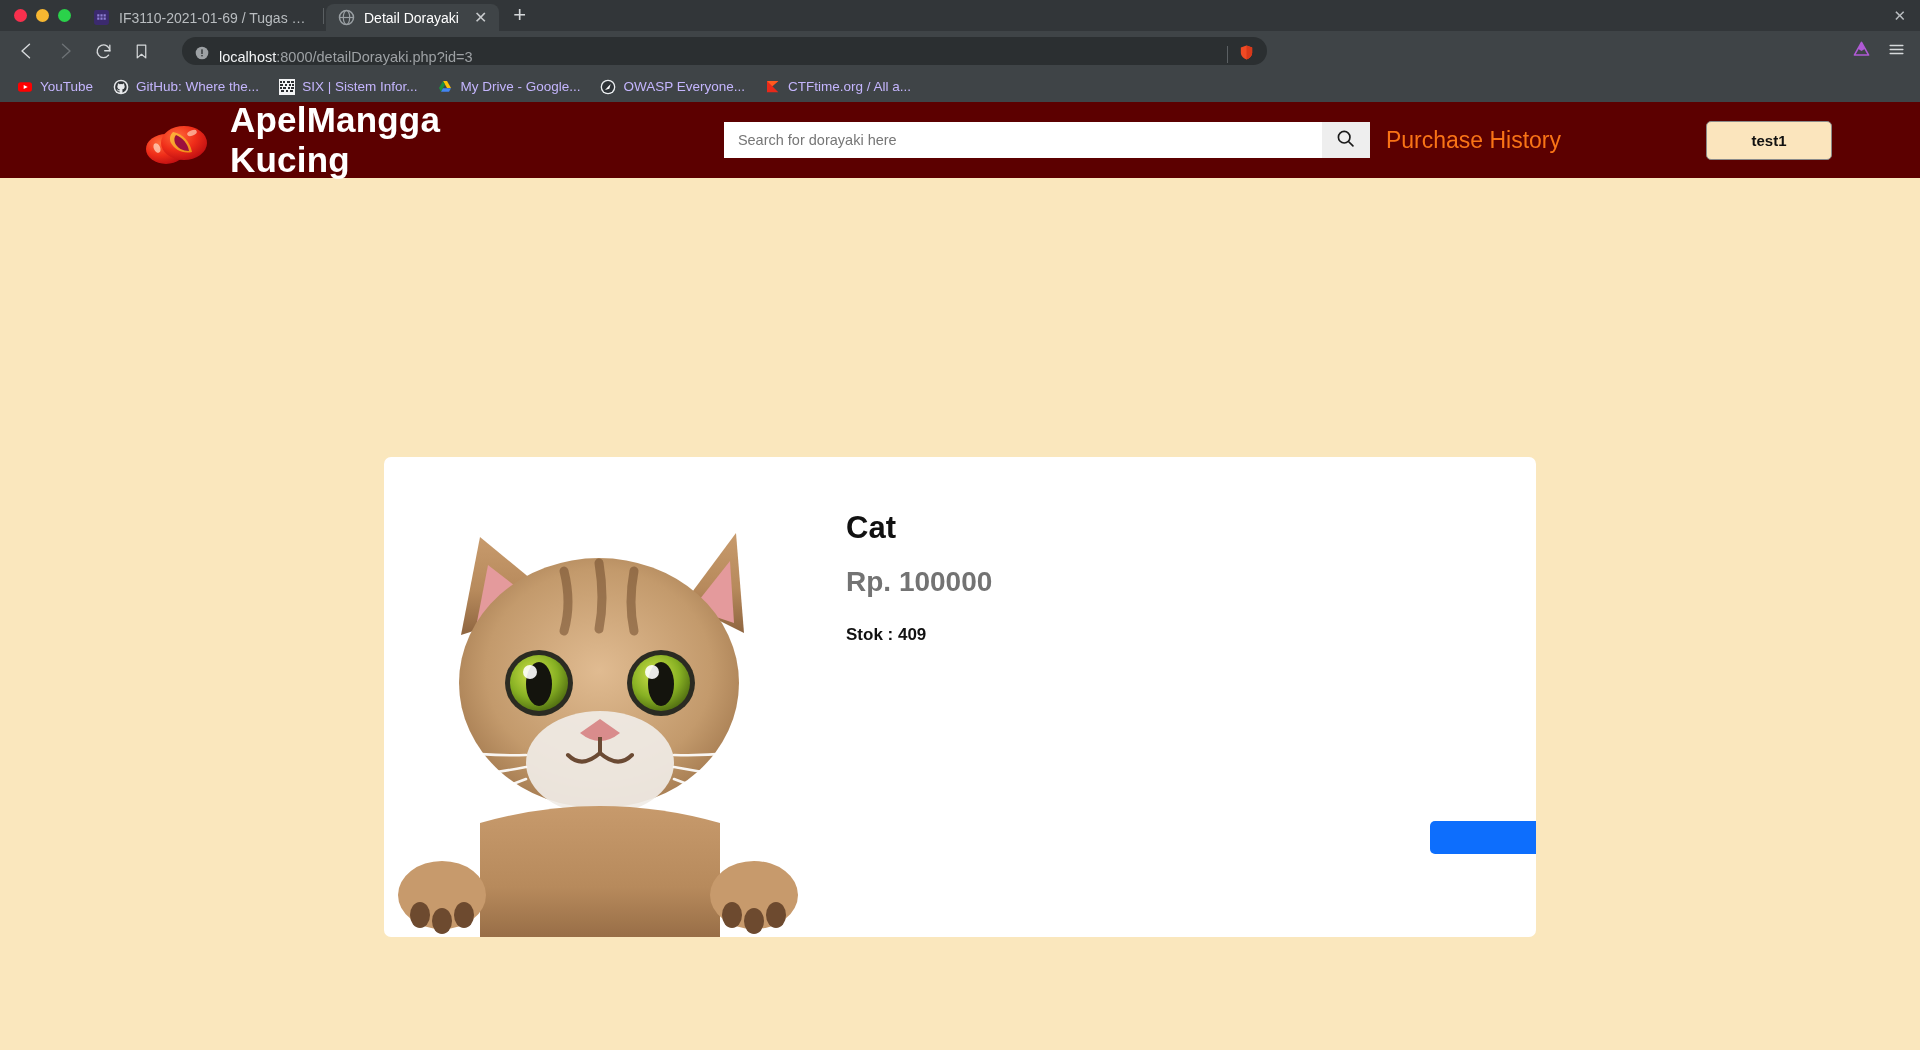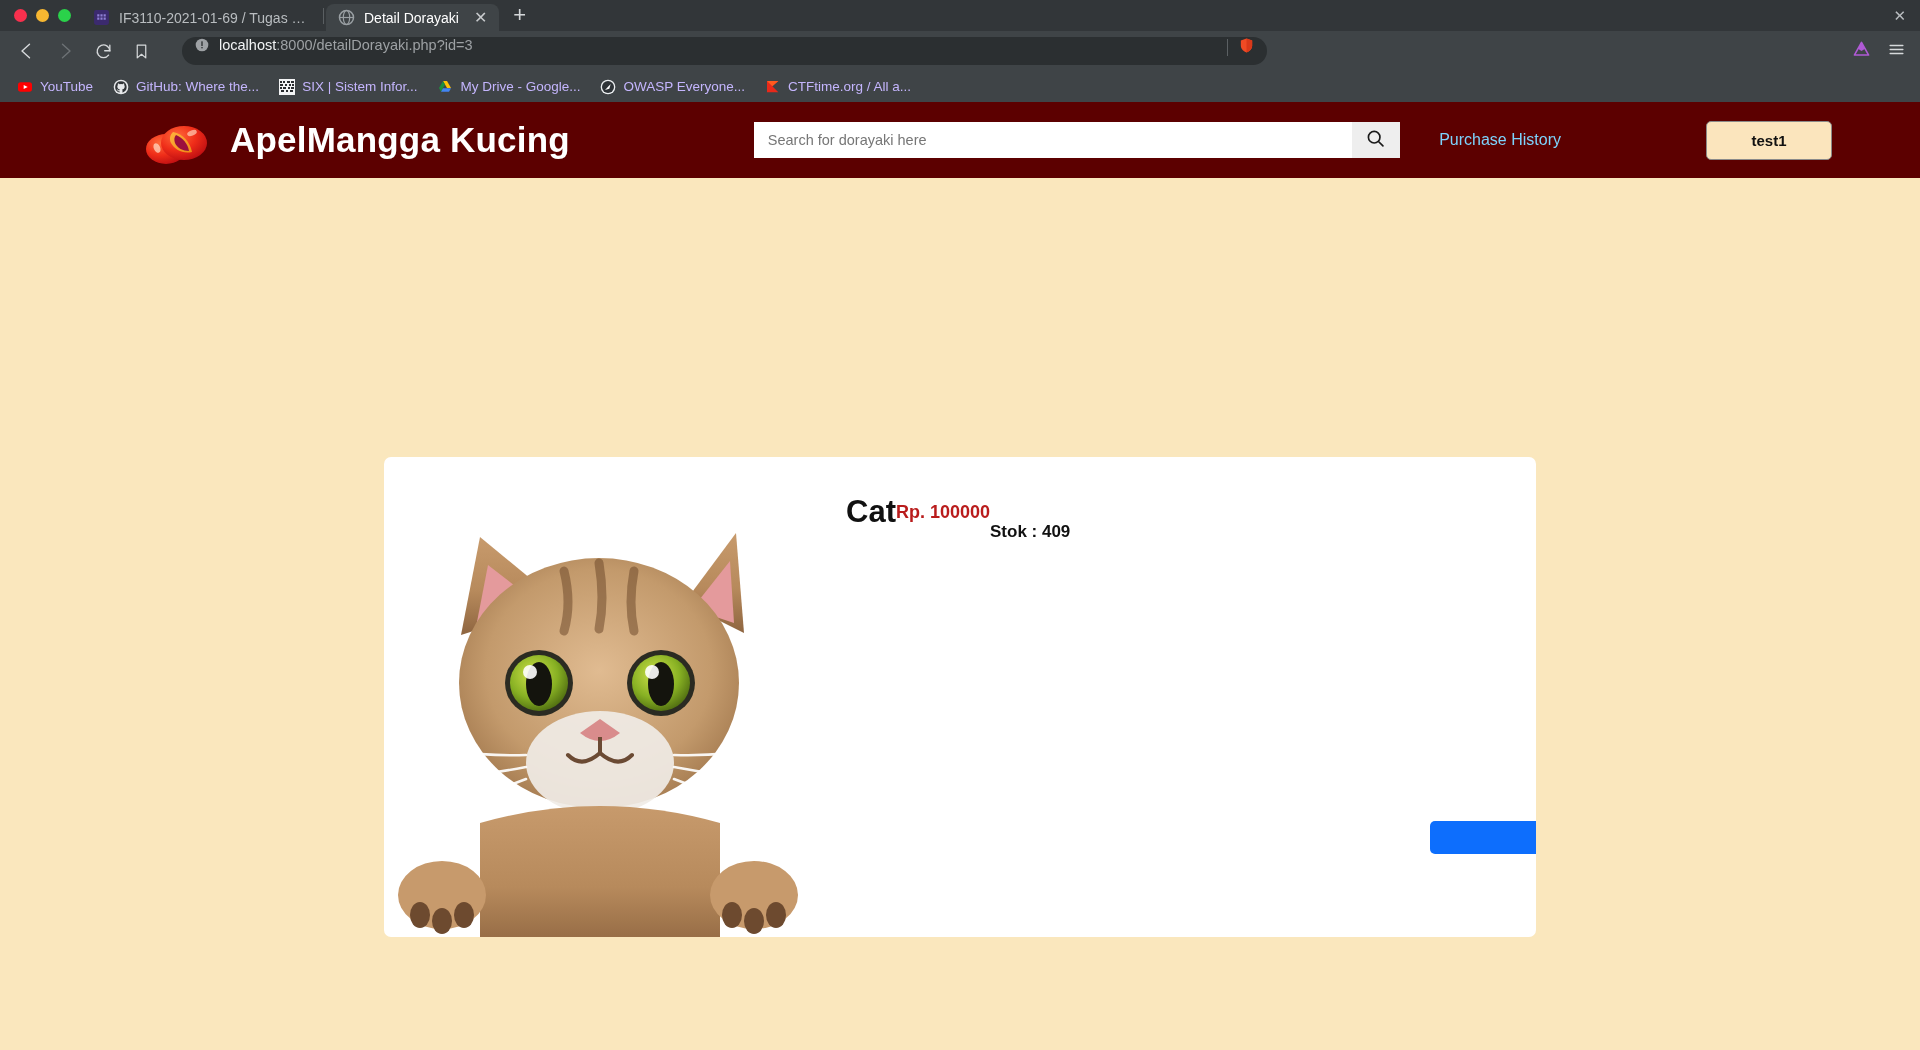--- a/index.html
+++ b/index.html
@@ -42,21 +42,21 @@
   .winclose { position: absolute; right: 14px; top: 7px; color: #b9bdc0; font-size: 15px; }
 
   .navbar {
     height: 40px; background: #3f4447; display: flex; align-items: center;
     padding: 0 14px; gap: 12px; flex: none;
   }
   .navbtn { width: 26px; height: 26px; display: flex; align-items: center; justify-content: center; color: #d6d9db; }
   .navbtn.disabled { color: #6d7275; }
   .addressbar {
     flex: 1; height: 28px; background: #2b2f31; border-radius: 14px;
-    display: flex; align-items: flex-start; padding: 0 12px; gap: 9px;
+    display: flex; align-items: flex-end; padding: 0 12px; gap: 9px;
     margin-left: 14px; margin-right: 0; max-width: 1085px;
   }
   .url { font-size: 14.5px; color: #c8cbcd; white-space: nowrap; }
   .url .host { color: #f2f4f5; }
   .url .dim { color: #9da1a4; }
   .addr-right { margin-left: auto; display: flex; align-items: center; gap: 10px; }
   .addr-sep { width: 1px; height: 17px; background: #5b6063; }
   .right-icons { display: flex; align-items: center; gap: 16px; margin-left: auto; padding-left: 18px; }
 
   .bookmarks {
@@ -83,38 +83,38 @@
     width: 598px; height: 36px; border: none; outline: none; background: #fff;
     font-size: 14.5px; color: #111; padding: 0 14px; font-family: "Liberation Sans", sans-serif;
   }
   .searchinput::placeholder { color: #767676; }
   .searchbtn {
     width: 48px; height: 36px; background: #eeeeee; border: none; cursor: pointer;
     display: flex; align-items: center; justify-content: center;
   }
 
   .nav-right { margin-left: auto; display: flex; align-items: center; gap: 0; padding-right: 88px; }
-  .navlink { color: #7dd3fc; font-size: 16px; text-decoration: none; margin-right: 145px; white-space: nowrap; }
+  .navlink { color: #f97316; font-size: 23px; text-decoration: none; margin-right: 145px; white-space: nowrap; margin-left: 16px; }
   .userbtn {
     background: #fbe5bd; border: 1px solid #8a8a8a; border-radius: 5px;
     font-size: 15px; font-weight: bold; color: #111; padding: 10px 0; width: 126px;
     text-align: center; font-family: "Liberation Sans", sans-serif; cursor: pointer;
   }
 
   
   .card {
     position: absolute; left: 384px; top: 355px; width: 1152px; height: 480px;
     background: #ffffff; border-radius: 7px; display: flex; overflow: hidden;
   }
   .card-media { width: 430px; position: relative; overflow: hidden; flex: none; }
   .cat-img { position: absolute; left: 0px; bottom: -6px; width: 430px; height: 420px; display: block; }
 
-  .card-body { flex: 1; padding: 38px 34px 0 32px; display: flex; flex-direction: row; position: relative; }
+  .card-body { flex: 1; padding: 54px 34px 0 32px; display: flex; flex-direction: column; position: relative; }
   .p-title { font-size: 31px; font-weight: bold; color: #111; line-height: 1.1; }
-  .p-price { font-size: 18px; font-weight: bold; color: #b91c1c; margin-top: 7px; }
+  .p-price { font-size: 28px; font-weight: bold; color: #737373; margin-top: 21px; }
   .p-stock { font-size: 17px; font-weight: bold; color: #111; margin-top: 27px; }
   .p-desc { font-size: 16px; color: #1a1a1a; margin-top: 26px; }
 
   .buywrap { position: absolute; left: 616px; top: 364px; width: 320px; }
   .buybtn {
     width: 320px; height: 33px; background: #0d6efd; color: #fff; border: none;
     border-radius: 5px; font-size: 15px; font-weight: bold; cursor: pointer;
     font-family: "Liberation Sans", sans-serif;
   }
 </style>

